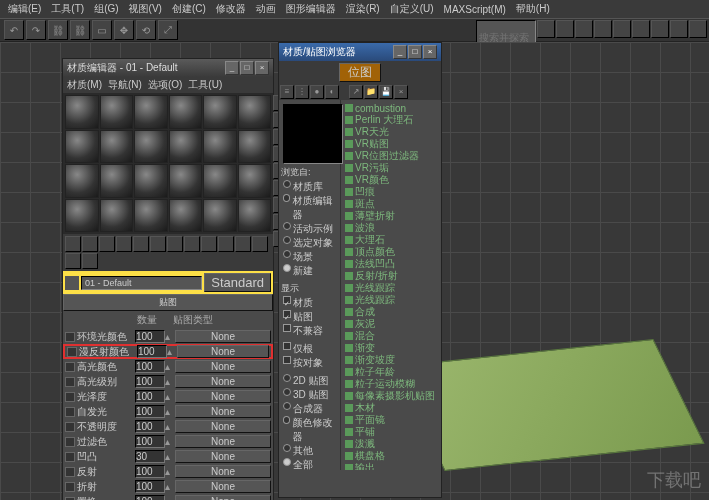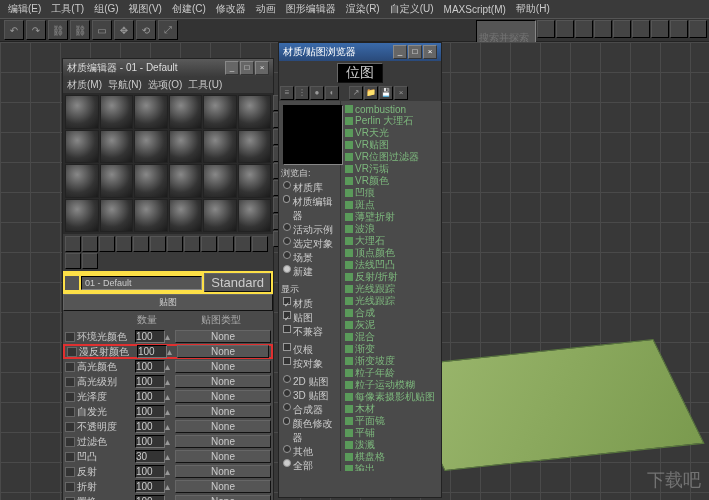--- a/index.html
+++ b/index.html
@@ -25,34 +25,34 @@
 .btn-row{display:flex;gap:1px;padding:2px;background:#3a3a3a;flex-wrap:wrap}
 .btn-row div{width:16px;height:16px;background:#444;border:1px outset #555}
 .name-row{display:flex;align-items:center;padding:2px;gap:2px;background:#fde047}
 .dropper{width:14px;height:14px;background:#555}
 .name-input{flex:1;background:#555;border:1px inset #333;padding:1px 3px;color:#ccc;font-size:9px}
 .std-btn{background:#555;border:1px outset #666;padding:1px 6px;font-size:13px;color:#ccc}
 .section-hdr{background:#555;text-align:center;padding:1px;font-size:9px;color:#ccc;border:1px outset #666}
 .map-hdr{display:flex;padding:2px 4px;font-size:9px;color:#aaa}
 .map-hdr span:nth-child(1){flex:0 0 70px}
 .map-hdr span:nth-child(2){flex:0 0 36px}
-.map-hdr span:nth-child(3){flex:1;text-align:center}
+.map-hdr span:nth-child(3){flex:1;}
 .map-list{max-height:200px;overflow:hidden}
 .map-row{display:flex;align-items:center;padding:0 2px;height:15px;font-size:9px}
 .map-row .chk{width:10px;height:10px;background:#333;border:1px solid #666;margin-right:2px}
 .map-row .lbl{flex:0 0 58px;color:#ccc}
 .map-row .val{flex:0 0 30px;background:#333;color:#ccc;text-align:left;padding-right:2px;border:1px inset #222}
 .map-row .spin{width:8px;color:#999}
 .map-row .none{flex:1;background:#555;border:1px outset #666;text-align:center;color:#ccc;margin-left:2px}
 .red-box{border:2px solid #e03030!important}
 
 .browser{position:absolute;left:278px;top:42px;width:164px;height:456px;background:#4a4a4a;border:1px solid #222}
 .browser .win-title{background:linear-gradient(#3a6aaa,#2a4a7a);color:#fff}
 .tab-row{display:flex;background:#3a3a3a;padding:2px}
-.tab-row span{background:#000000;border:1px outset #666;padding:0 8px;font-size:14px}
+.tab-row span{background:#a16207;border:1px outset #666;padding:0 8px;font-size:12px}
 .preview{width:60px;height:60px;background:#000;border:1px inset #333;margin:2px}
 .browser-body{display:flex;height:calc(100% - 84px)}
 .browser-left{width:62px;padding:2px;border-right:1px solid #333}
 .opt-group{margin-bottom:4px}
 .opt-title{font-size:9px;color:#ccc;margin-bottom:1px}
 .opt-item{display:flex;align-items:flex-start;gap:2px;font-size:9px;color:#ccc;padding:0 0 0 2px}
 .radio{width:8px;height:8px;border-radius:50%;border:1px solid #999;background:#333}
 .radio.on{background:#ccc}
 .checkbox{width:8px;height:8px;border:1px solid #999;background:#333}
 .checkbox.on::after{content:"✓";font-size:7px;color:#ccc}

